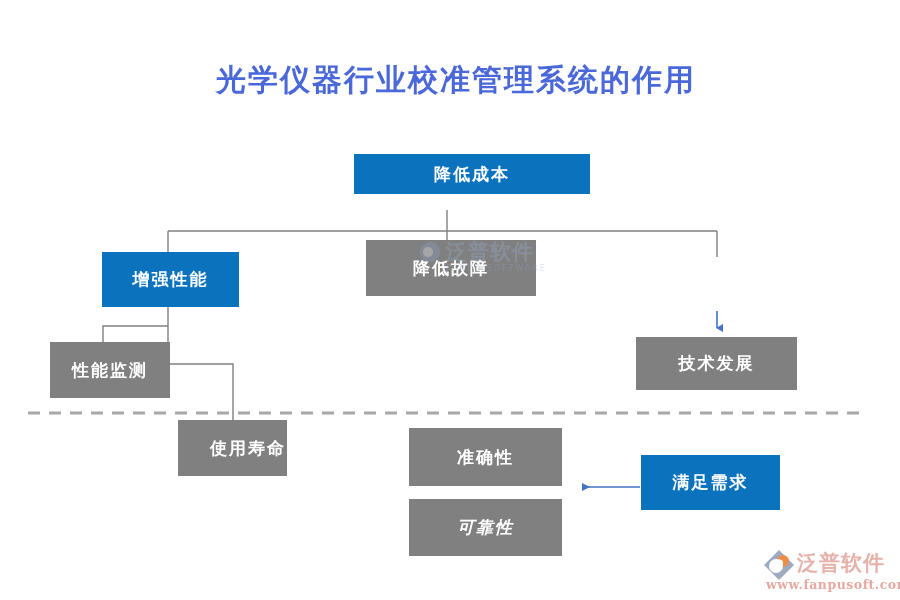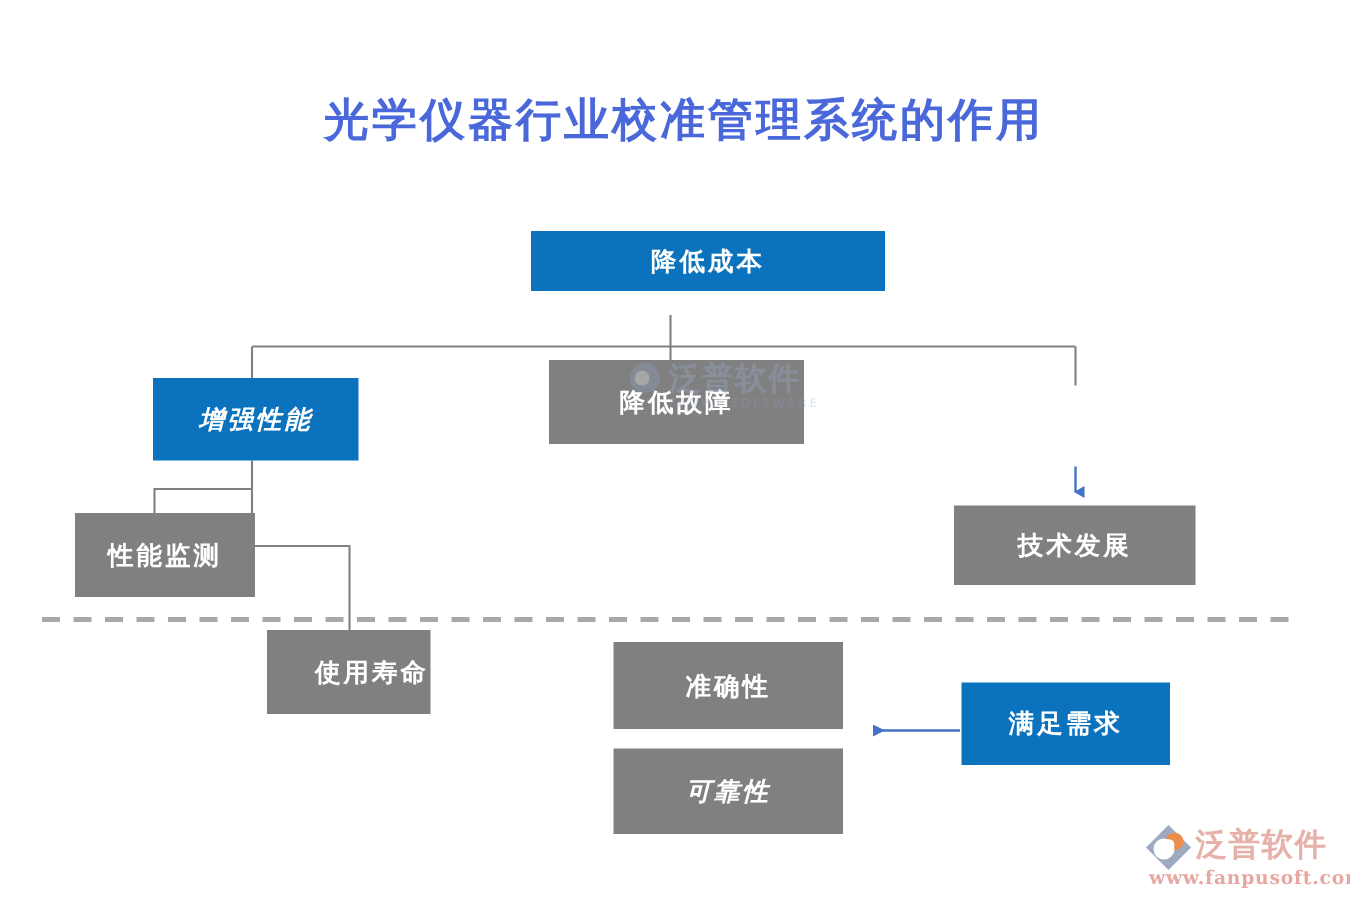--- a/index.html
+++ b/index.html
@@ -71,21 +71,21 @@
     <g stroke="#4472C4" stroke-width="1.6" fill="none">
       <path d="M717,311 V328" marker-end="url(#arrowDown)"></path>
       <path d="M640,487 H584" marker-end="url(#arrowLeft)"></path>
     </g>
 
     <line x1="28" y1="413" x2="860" y2="413" stroke="#A8A8A8" stroke-width="3.2" stroke-dasharray="12 9"></line>
   </svg>
 
   <div class="node blue" style="left:329px;top:154px;width:236px;height:40px;margin-left:25px;">降低成本</div>
 
-  <div class="node blue" style="left:102px;top:252px;width:137px;height:55px;font-style:italic;">增强性能</div>
+  <div class="node blue" style="left:102px;top:252px;width:137px;height:55px;">增强性能</div>
 
   <div class="node gray" style="left:366px;top:240px;width:170px;height:56px;">降低故障</div>
 
 
   <div class="node gray" style="left:50px;top:342px;width:120px;height:56px;">性能监测</div>
 
 
   <div class="node gray" style="left:636px;top:337px;width:161px;height:53px;">技术发展</div>
 
   <div class="node gray" style="left:178px;top:420px;width:109px;height:56px;padding-left:31px;">使用寿命</div>

